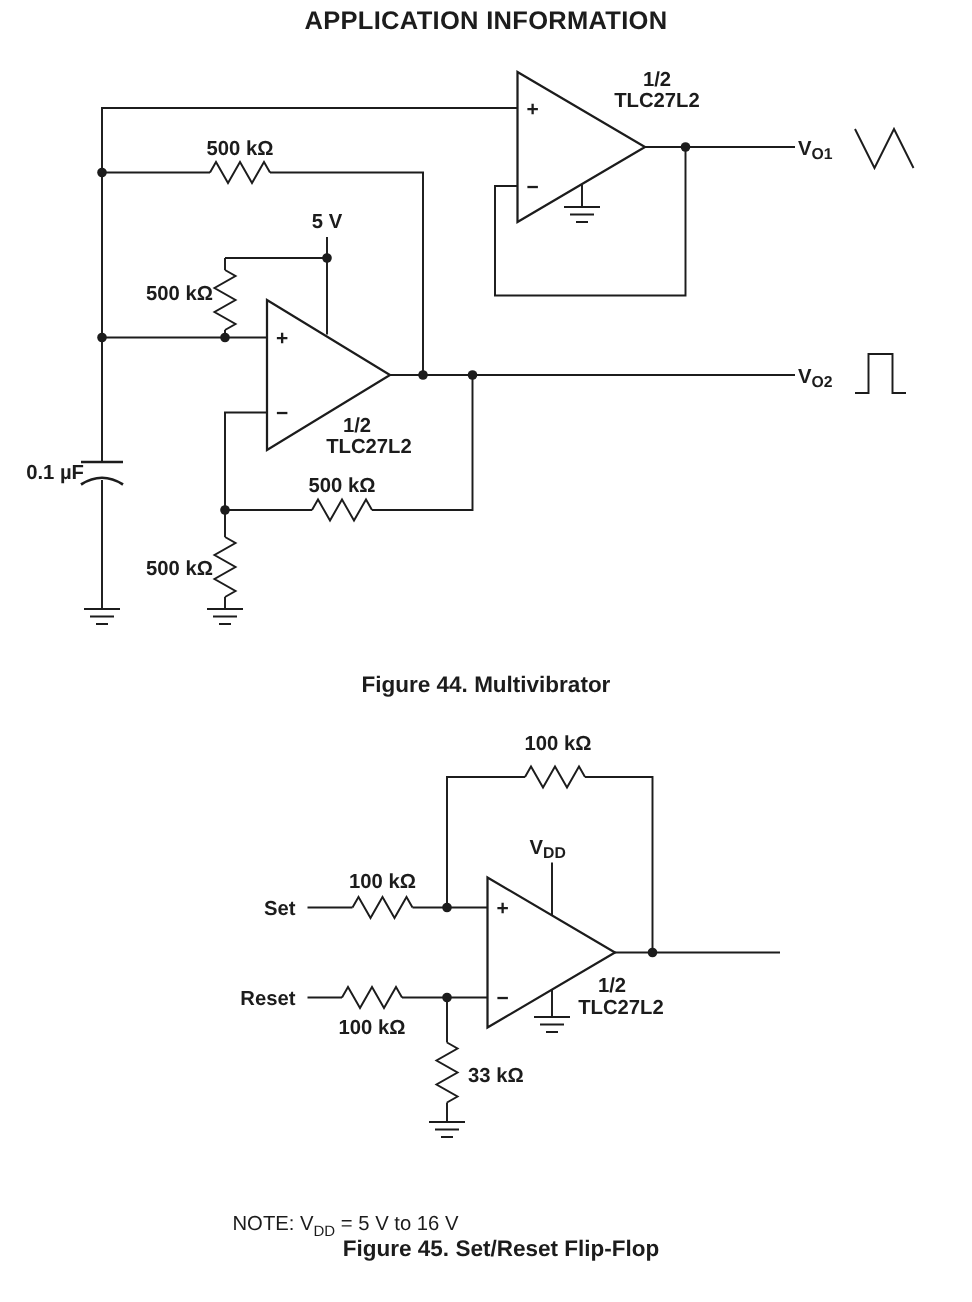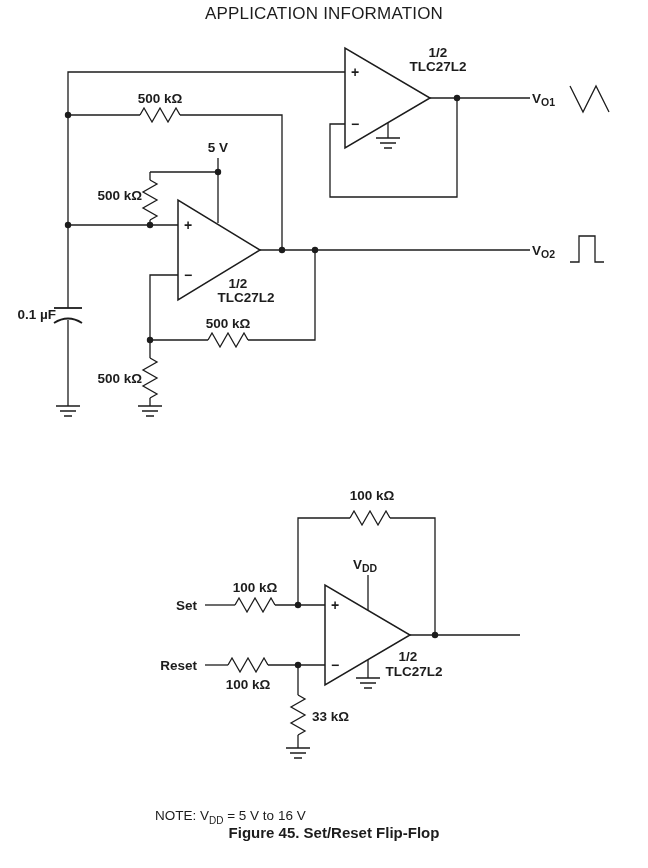--- a/index.html
+++ b/index.html
@@ -1,20 +1,20 @@
 <!DOCTYPE html>
 <html><head>
 <meta charset="utf-8">
 <style>
   * { margin:0; padding:0; box-sizing:border-box; }
   html,body { background:#ffffff; }
   body { font-family:"Liberation Sans", sans-serif; color:#1c1c1c; }
   .page { position:relative; width:648px; height:868px; background:#ffffff; overflow:hidden; }
   .page-title { position:absolute; top:4px; left:0; width:100%; text-align:center;
-                font-size:17px; font-weight:normal; letter-spacing:0.2px; }
+                font-size:17px; font-weight:bold; letter-spacing:0.2px; }
   .fig-caption { position:absolute; left:0; width:100%; text-align:center;
                  font-size:15px; font-weight:bold; }
   .cap44 { top:448px; }
   .cap45 { top:824px;padding-left:20px; }
   .note { position:absolute; top:788px; left:155px; font-size:13.5px;margin-top:20px; }
   .note sub { font-size:10px; }
   svg { position:absolute; left:0; display:block; }
   .svg44 { top:30px; }
   .svg45 { top:480px; }
   svg text { font-family:"Liberation Sans", sans-serif; font-size:13.5px; font-weight:bold; fill:#1c1c1c; }
@@ -104,20 +104,21 @@
 
     <text x="238" y="258" text-anchor="middle">1/2</text>
     <text x="246" y="272" text-anchor="middle">TLC27L2</text>
     <text class="pm" x="184" y="200">+</text>
     <text class="pm" x="184" y="250">−</text>
 
     <text x="532" y="73"><tspan>V</tspan><tspan class="sub" dy="3">O1</tspan></text>
     <text x="532" y="225"><tspan>V</tspan><tspan class="sub" dy="3">O2</tspan></text>
   </svg>
 
+  <div class="fig-caption cap44">Figure 44. Multivibrator</div>
 
   <svg class="svg45" width="648" height="300" viewBox="0 0 648 300">
 
     <g>
       <path class="w" d="M298,125 V38 H350"></path>
       <path class="w" d="M390,38 H435 V155"></path>
       <path class="w" d="M205,125 H235"></path>
       <path class="w" d="M275,125 H325"></path>
       <path class="w" d="M205,185 H228"></path>
       <path class="w" d="M268,185 H325"></path>

